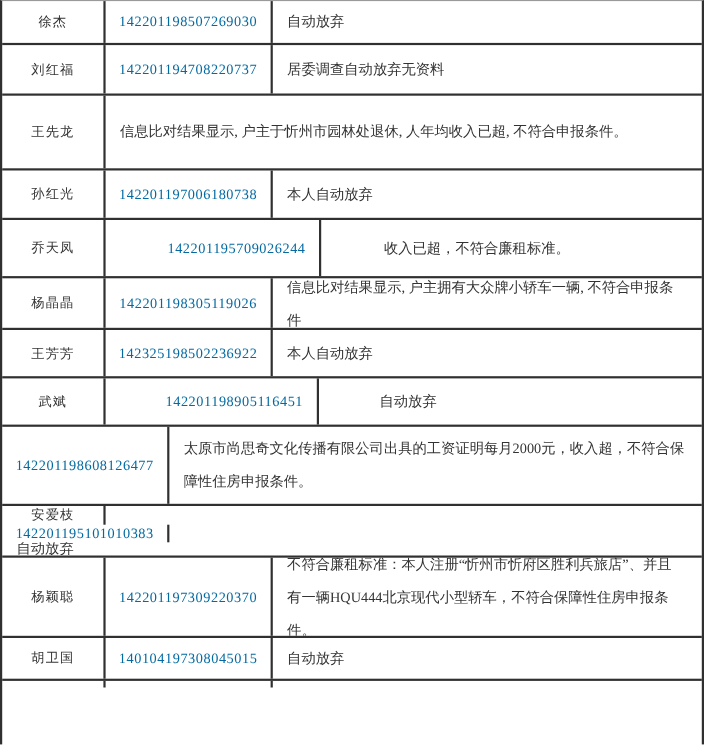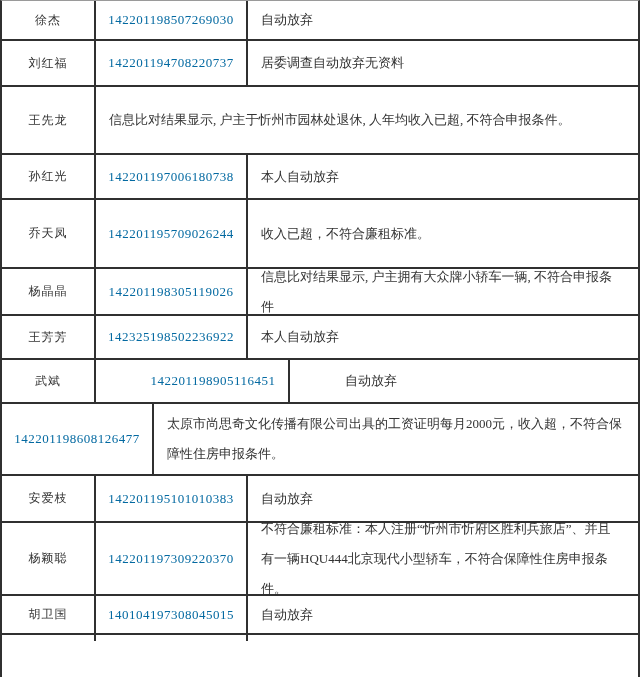--- a/index.html
+++ b/index.html
@@ -107,21 +107,21 @@
         <div class="cell name-cell">
           <span>孙红光</span>
         </div>
         <div class="cell id-cell">
           <span>142201197006180738</span>
         </div>
         <div class="cell remark-cell">
           <span>本人自动放弃</span>
         </div>
       </div>
-      <div class="row" style="height: 69px;">
+      <div class="row" style="height: 53px; gap: 44px;">
         <div class="cell name-cell">
           <span>乔天凤</span>
         </div>
         <div class="cell id-cell">
           <span>142201195709026244</span>
         </div>
         <div class="cell remark-cell">
           <span>收入已超，不符合廉租标准。</span>
         </div>
       </div>
@@ -159,21 +159,21 @@
         </div>
       </div>
       <div class="row" style="height: 72px;">
         <div class="cell id-cell">
           <span>142201198608126477</span>
         </div>
         <div class="cell remark-cell">
           <span>太原市尚思奇文化传播有限公司出具的工资证明每月2000元，收入超，不符合保障性住房申报条件。</span>
         </div>
       </div>
-      <div class="row" style="height: 47px;">
+      <div class="row" style="height: 47px; flex-direction: column;">
         <div class="cell name-cell">
           <span>安爱枝</span>
         </div>
         <div class="cell id-cell">
           <span>142201195101010383</span>
         </div>
         <div class="cell remark-cell">
           <span>自动放弃</span>
         </div>
       </div>

